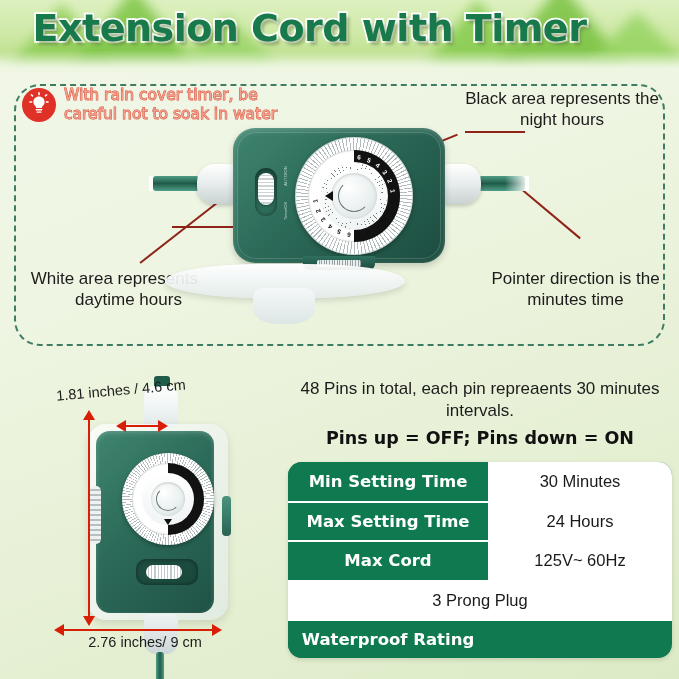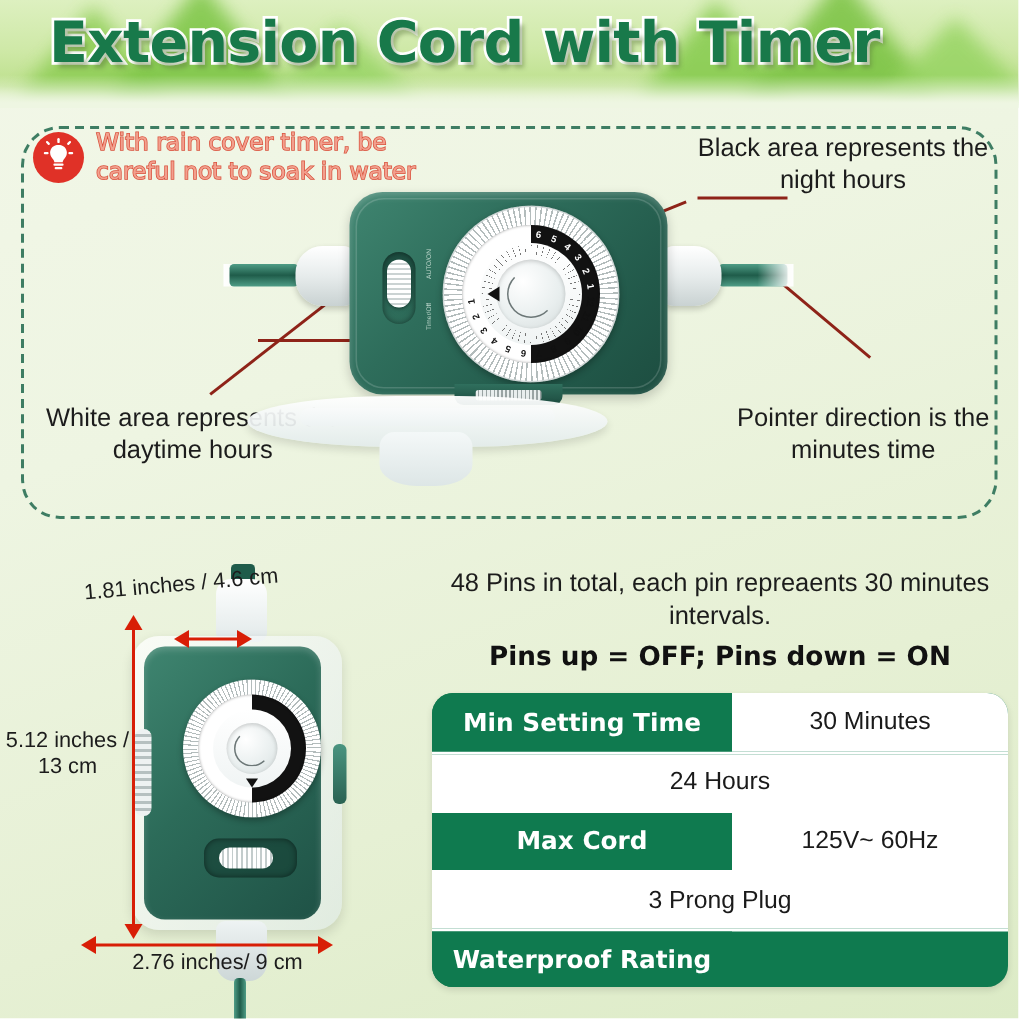--- a/index.html
+++ b/index.html
@@ -450,39 +450,39 @@
     <div class="p2-tab"></div>
     <div class="p2-plug"></div>
     <div class="p2-plug-cord"></div>
   </div>
 
   <div class="dim-text d-w">1.81 inches / 4.6 cm</div>
   <div class="arrow-line ar-h" style="left:126px; top:425px; width:34px;"></div>
   <div class="arrow-head ah-l" style="left:116px; top:420px;"></div>
   <div class="arrow-head ah-r" style="left:158px; top:420px;"></div>
 
-  <div class="dim-text d-h">5.12 inches / 13 cm</div>
   <div class="arrow-line ar-v" style="left:88px; top:420px; height:200px;"></div>
   <div class="arrow-head ah-u" style="left:83px; top:410px;"></div>
   <div class="arrow-head ah-d" style="left:83px; top:616px;"></div>
 
   <div class="dim-text d-b">2.76 inches/ 9 cm</div>
   <div class="arrow-line ar-h" style="left:64px; top:629px; width:150px;"></div>
   <div class="arrow-head ah-l" style="left:54px; top:624px;"></div>
   <div class="arrow-head ah-r" style="left:212px; top:624px;"></div>
 
   <div class="pins-note">48 Pins in total, each pin repreaents 30 minutes intervals.</div>
   <div class="pins-bold">Pins up = OFF; Pins down = ON</div>
 
   <div class="spec-table" id="specTable">
       <div class="spec-row">
         <div class="spec-key">Min Setting Time</div>
         <div class="spec-val">30 Minutes</div>
       </div>
       <div class="spec-row">
+        <div class="spec-key">Max Setting Time</div>
         <div class="spec-val">24 Hours</div>
       </div>
       <div class="spec-row">
         <div class="spec-key">Max Cord</div>
         <div class="spec-val">125V~ 60Hz</div>
       </div>
       <div class="spec-row">
         <div class="spec-val">3 Prong Plug</div>
       </div>
       <div class="spec-row">

